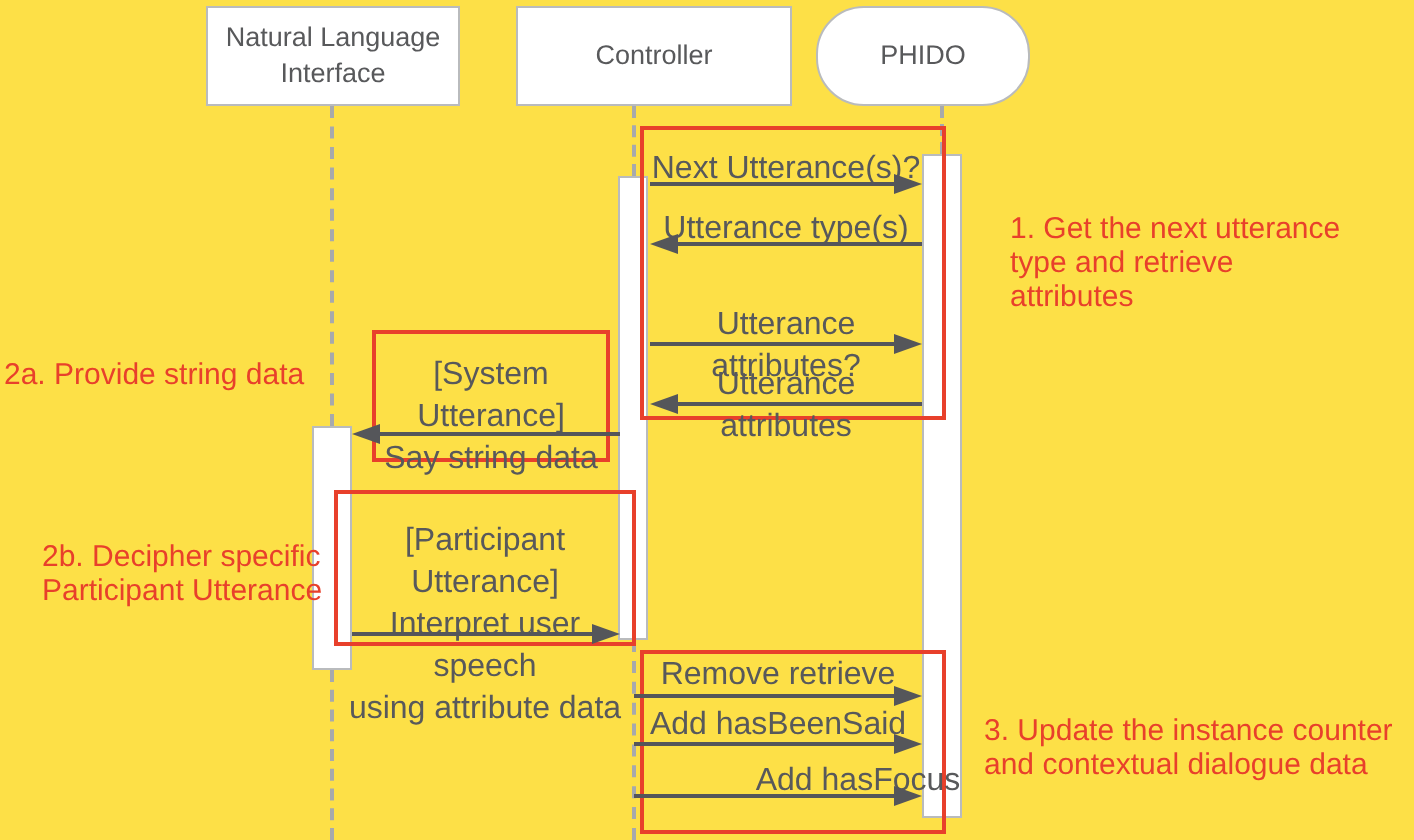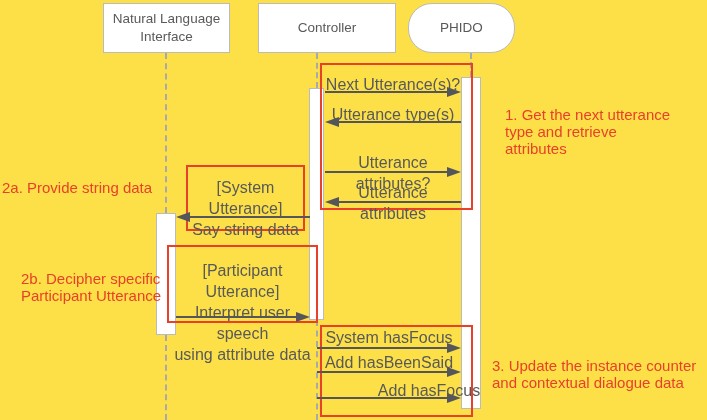--- a/index.html
+++ b/index.html
@@ -73,21 +73,21 @@
       <span class="head"></span>
     </div>
 
   <div class="msg-label" style="left:167px;top:260px;width:151px;">[Participant Utterance]
 Interpret user speech
 using attribute data</div>
   <div class="arrow right" style="left:176px;top:316px;width:121px;">
       <span class="head"></span>
     </div>
 
-  <div class="msg-label" style="left:321px;top:327px;width:136px;">System hasFocus</div>
+  <div class="msg-label" style="left:321px;top:327px;width:136px;">Remove retrieve</div>
   <div class="arrow right" style="left:317px;top:347px;width:131px;">
       <span class="head"></span>
     </div>
 
   <div class="msg-label" style="left:321px;top:352px;width:136px;">Add hasBeenSaid</div>
   <div class="arrow right" style="left:317px;top:371px;width:131px;">
       <span class="head"></span>
     </div>
 
   <div class="msg-label" style="left:321px;top:380px;width:136px;padding-left:40px;">Add hasFocus</div>

